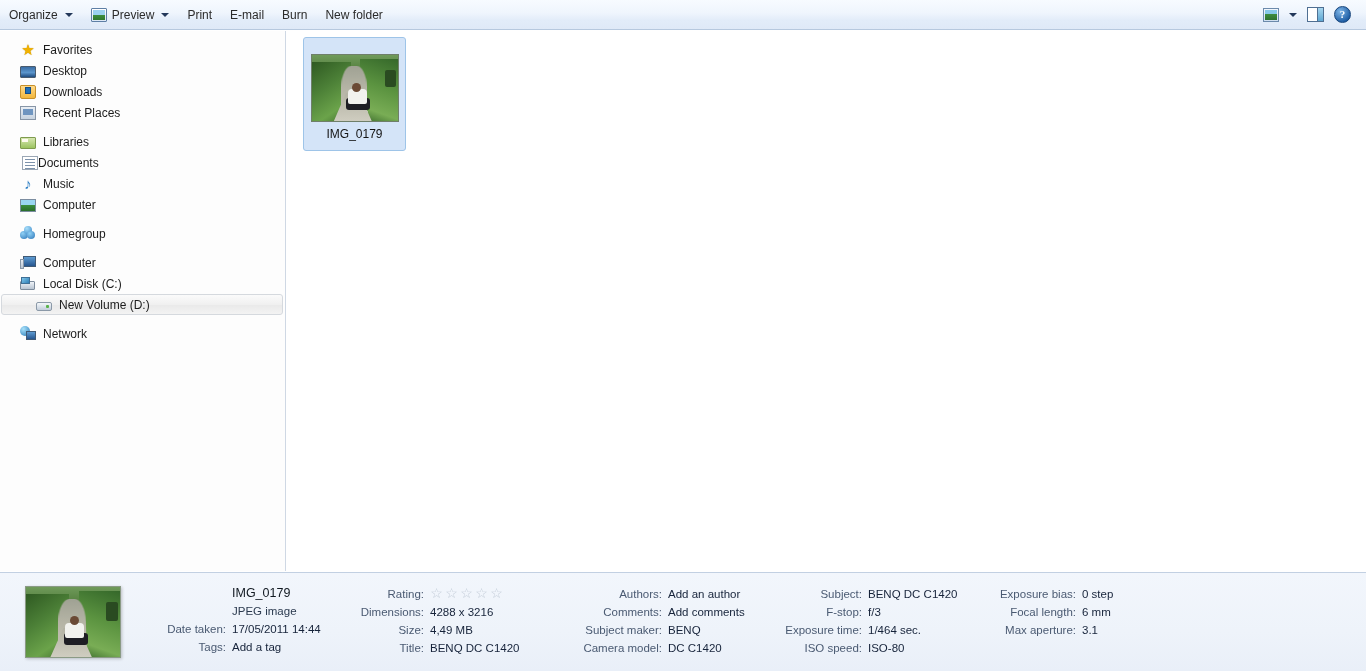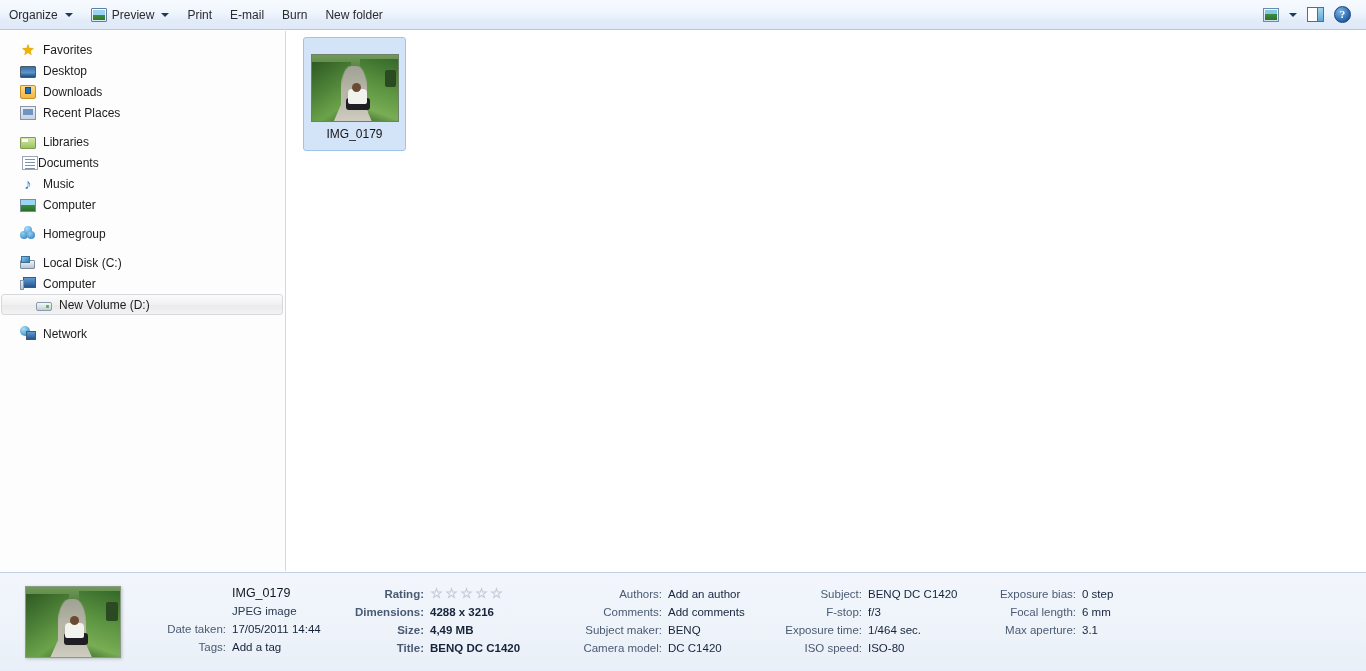--- a/index.html
+++ b/index.html
@@ -506,21 +506,21 @@
   .dval.title-main {
     font-size: 12.5px;
     color: #101820;
   }
   .dval.subtle {
     color: #2b3a4f;
   }
   
   #dcol-name  { left: 146px; top: 11px; }
   #dcol-name .dkey { width: 80px; }
-  #dcol-a { left: 348px; font-weight: bold; }
+  #dcol-a { left: 348px; }
   #dcol-a .dkey { width: 76px; }
   #dcol-b { left: 572px; }
   #dcol-b .dkey { width: 90px; }
   #dcol-c { left: 780px; }
   #dcol-c .dkey { width: 82px; }
   #dcol-d { left: 990px; }
   #dcol-d .dkey { width: 86px; }
 
   .stars { display: flex; align-items: center; gap: 2px; }
   .star {
@@ -619,27 +619,27 @@
       </div>
       <div class="nav-group">
         <div class="nav-row">
           <span class="nav-ico ic-homegroup">
             <span class="top"></span>
           </span>
           <span class="nav-lbl">Homegroup</span>
         </div>
       </div>
       <div class="nav-group">
+        <div class="nav-row">
+          <span class="nav-ico ic-computer"></span>
+          <span class="nav-lbl">Computer</span>
+        </div>
         <div class="nav-row child">
           <span class="nav-ico ic-disk"></span>
           <span class="nav-lbl">Local Disk (C:)</span>
-        </div>
-        <div class="nav-row">
-          <span class="nav-ico ic-computer"></span>
-          <span class="nav-lbl">Computer</span>
         </div>
         <div class="nav-row child selected">
           <span class="nav-ico ic-drive"></span>
           <span class="nav-lbl">New Volume (D:)</span>
         </div>
       </div>
       <div class="nav-group">
         <div class="nav-row">
           <span class="nav-ico ic-network"></span>
           <span class="nav-lbl">Network</span>

